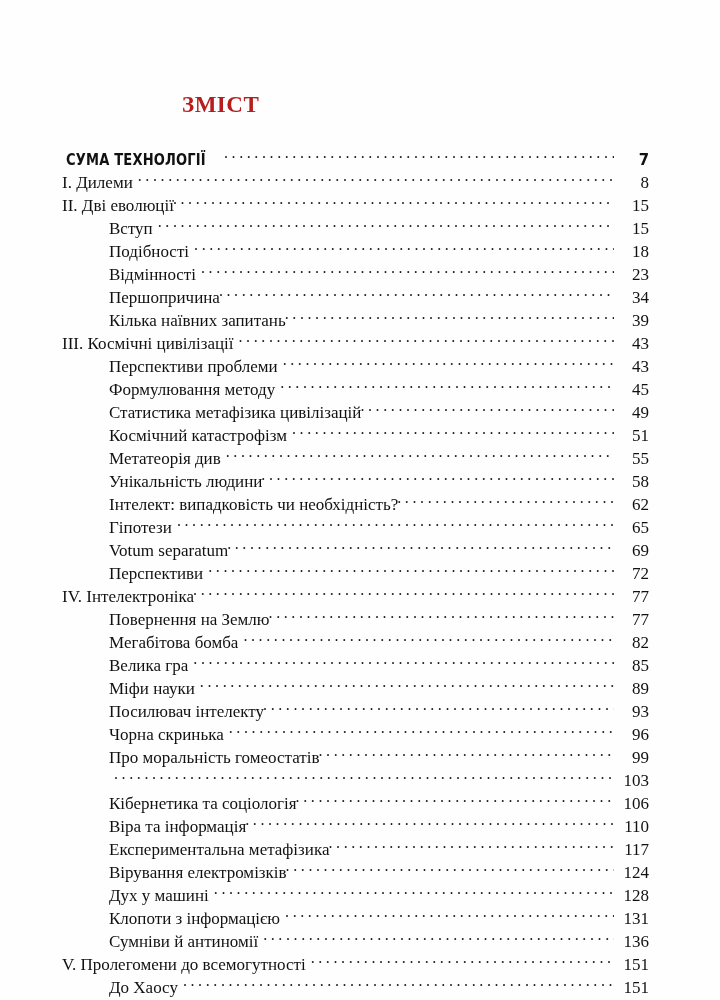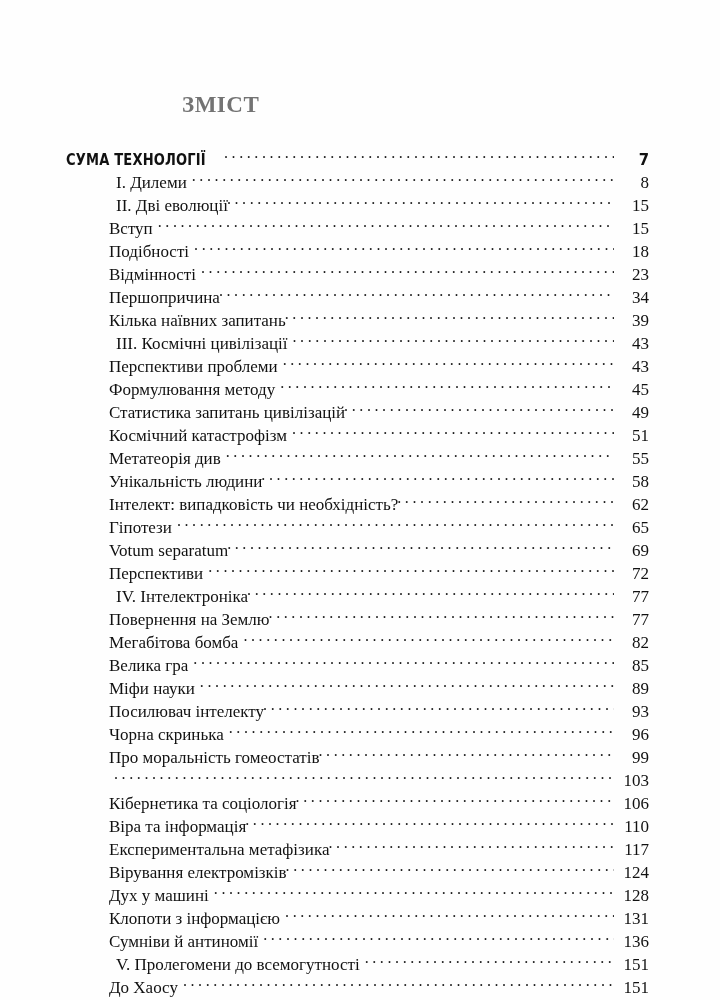--- a/index.html
+++ b/index.html
@@ -26,21 +26,21 @@
 
   
   .doc-title {
     position: absolute;
     left: 182px;
     top: 92px;
     font-family: "Liberation Serif", "DejaVu Serif", serif;
     font-weight: bold;
     font-size: 23px;
     letter-spacing: 0.5px;
-    color: #737373;
+    color: #b91c1c;
     white-space: nowrap;
   }
 
   
   .toc {
     position: absolute;
     left: 0;
     top: 148px;
     width: 720px;
   }
@@ -49,21 +49,21 @@
     display: flex;
     align-items: baseline;
     height: 23px;
     line-height: 23px;
     white-space: nowrap;
     color: #111111;
   }
 
   
   .toc-row.lvl0 { padding-left: 66px; }
-  .toc-row.lvl1 { padding-left: 116px; }
+  .toc-row.lvl1 { padding-left: 62px; }
   .toc-row.lvl2 { padding-left: 109px; }
 
   .toc-row .title {
     flex: 0 0 auto;
     font-family: "Liberation Serif", "DejaVu Serif", serif;
     font-size: 17px;
     font-weight: normal;
   }
 
   
@@ -173,21 +173,21 @@
         <span class="title">Перспективи проблеми</span>
         <span class="leader"></span>
         <span class="page">43</span>
       </div>
       <div class="toc-row lvl2 gap">
         <span class="title">Формулювання методу</span>
         <span class="leader"></span>
         <span class="page">45</span>
       </div>
       <div class="toc-row lvl2 tight">
-        <span class="title">Статистика запитань цивілізацій</span>
+        <span class="title">Статистика метафізика цивілізацій</span>
         <span class="leader"></span>
         <span class="page">49</span>
       </div>
       <div class="toc-row lvl2 gap">
         <span class="title">Космічний катастрофізм</span>
         <span class="leader"></span>
         <span class="page">51</span>
       </div>
       <div class="toc-row lvl2 gap">
         <span class="title">Метатеорія див</span>

